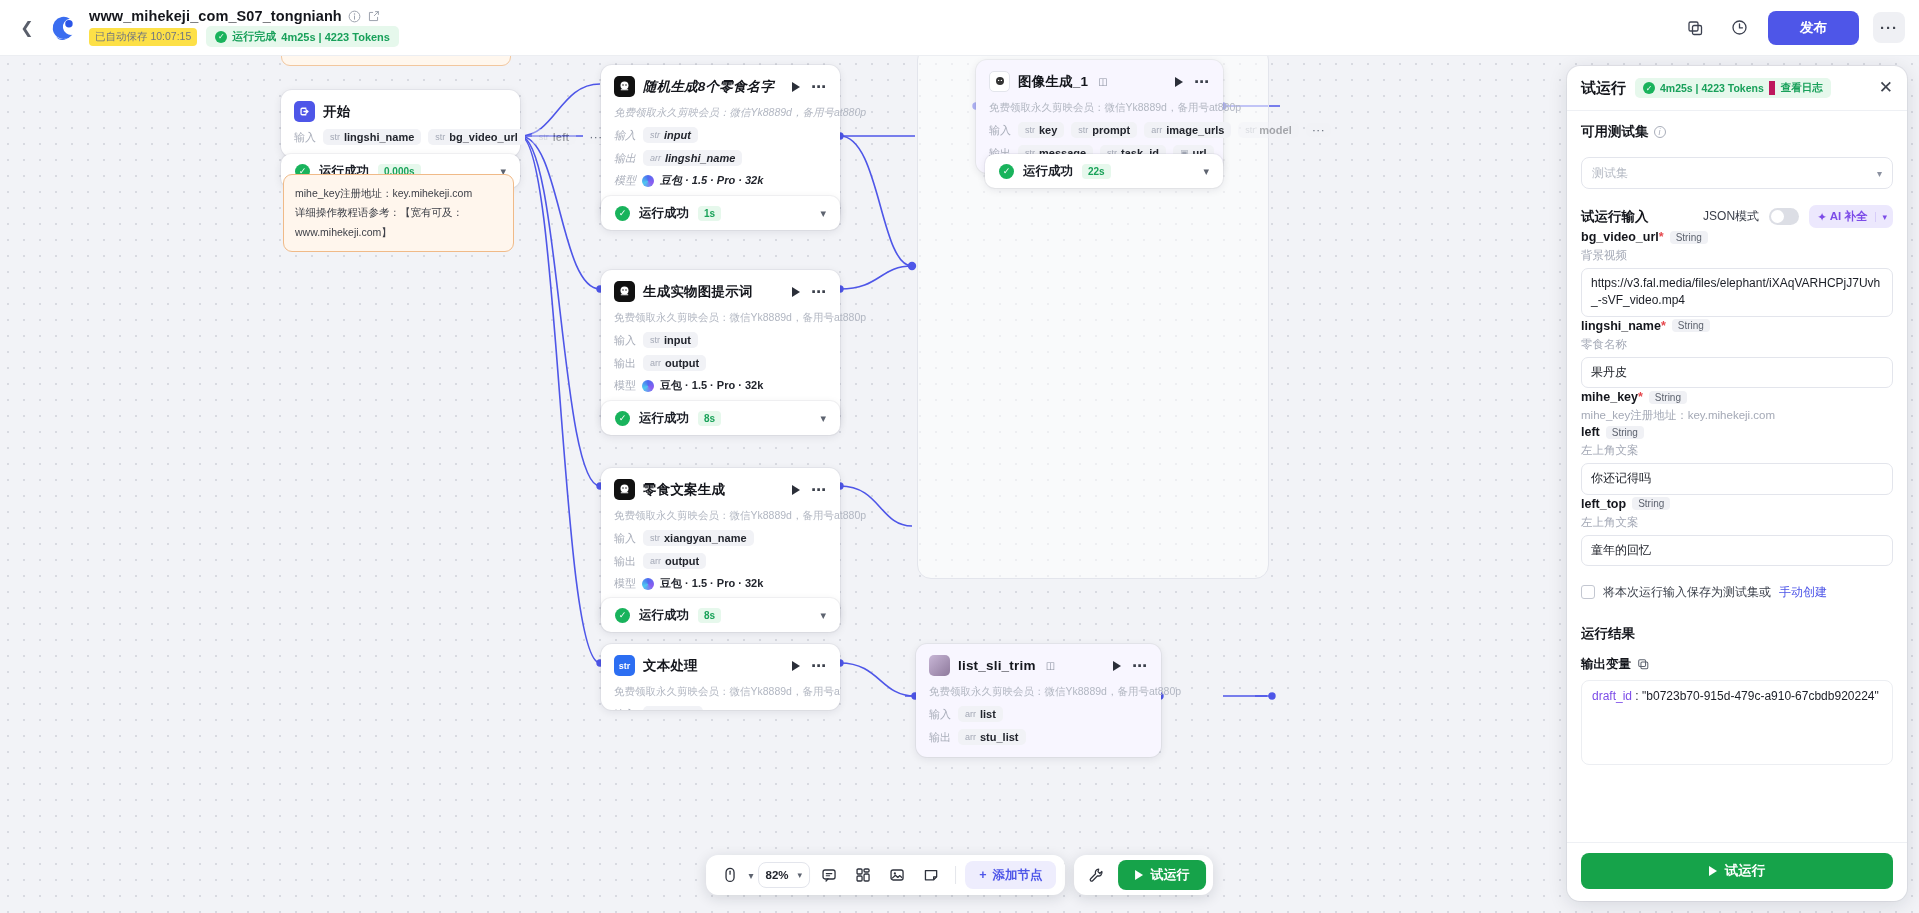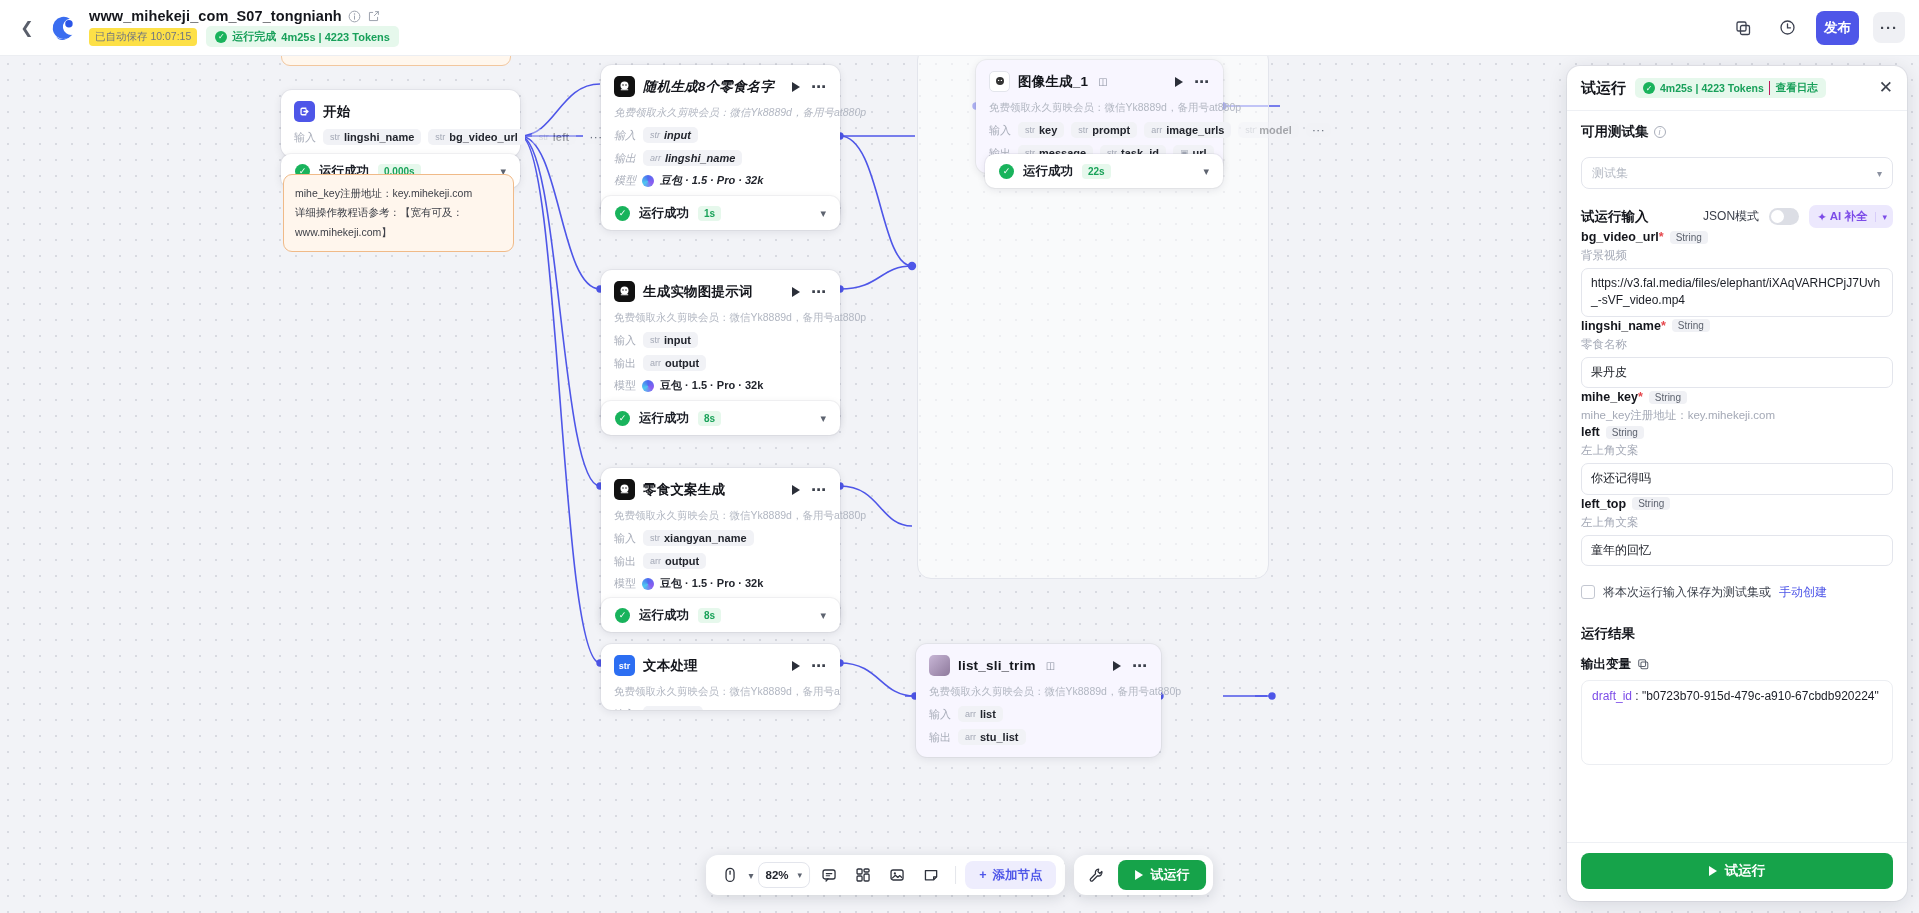--- a/index.html
+++ b/index.html
@@ -41,21 +41,21 @@
     display: inline-flex; align-items: center; justify-content: center;
     color: #fff; font-size: 8px; font-weight: 700; flex: 0 0 12px;
   }
   .header-right { margin-left: auto; display: flex; align-items: center; gap: 14px; }
   .hdr-icon-btn {
     width: 30px; height: 30px; border-radius: 7px; display: flex;
     align-items: center; justify-content: center; color: #3c4150; cursor: pointer;
   }
   .publish-btn {
     background: #4e56e8; color: #fff; font-size: 13.5px; font-weight: 700;
-    border: none; border-radius: 8px; padding: 8px 8px; cursor: pointer;
+    border: none; border-radius: 8px; padding: 8px 32px; cursor: pointer;
   }
   .more-btn {
     width: 32px; height: 31px; border-radius: 8px; background: #eff0f4;
     color: #40454f; display: flex; align-items: center; justify-content: center;
     font-size: 15px; font-weight: 700; cursor: pointer; letter-spacing: 1px;
   }
 
   
   .canvas {
     position: absolute; top: 56px; left: 0; width: 1919px; height: 857px;
@@ -176,21 +176,21 @@
   }
   .panel-hdr {
     display: flex; align-items: center; gap: 9px; padding: 12px 14px;
     border-bottom: 1px solid #eef0f4;
   }
   .panel-title { font-size: 15px; font-weight: 700; color: #14161c; }
   .panel-pill {
     display: flex; align-items: center; gap: 5px; background: #e6f8ec;
     border-radius: 5px; padding: 3px 8px; font-size: 10.5px; font-weight: 600; color: #18a05a;
   }
-  .panel-pill .log { color: #18a05a; border-left: 1px solid #be185d; padding-left: 6px; cursor: pointer; }
+  .panel-pill .log { color: #18a05a; border-left: 6px solid #be185d; padding-left: 6px; cursor: pointer; }
   .panel-close { margin-left: auto; font-size: 17px; color: #3e434e; cursor: pointer; line-height: 14px; }
   .panel-body { flex: 1; overflow-y: auto; padding: 12px 14px 8px; }
   .sec-label { font-size: 13.5px; font-weight: 700; color: #14161c; display: flex; align-items: center; gap: 5px; }
   .info-i {
     width: 12px; height: 12px; border-radius: 50%; border: 1px solid #a9aeba;
     color: #a9aeba; font-size: 9px; display: inline-flex; align-items: center;
     justify-content: center; font-style: italic; font-weight: 400;
   }
   .select-box {
     margin-top: 16px; border: 1px solid #e3e5ec; border-radius: 8px; height: 32px;

